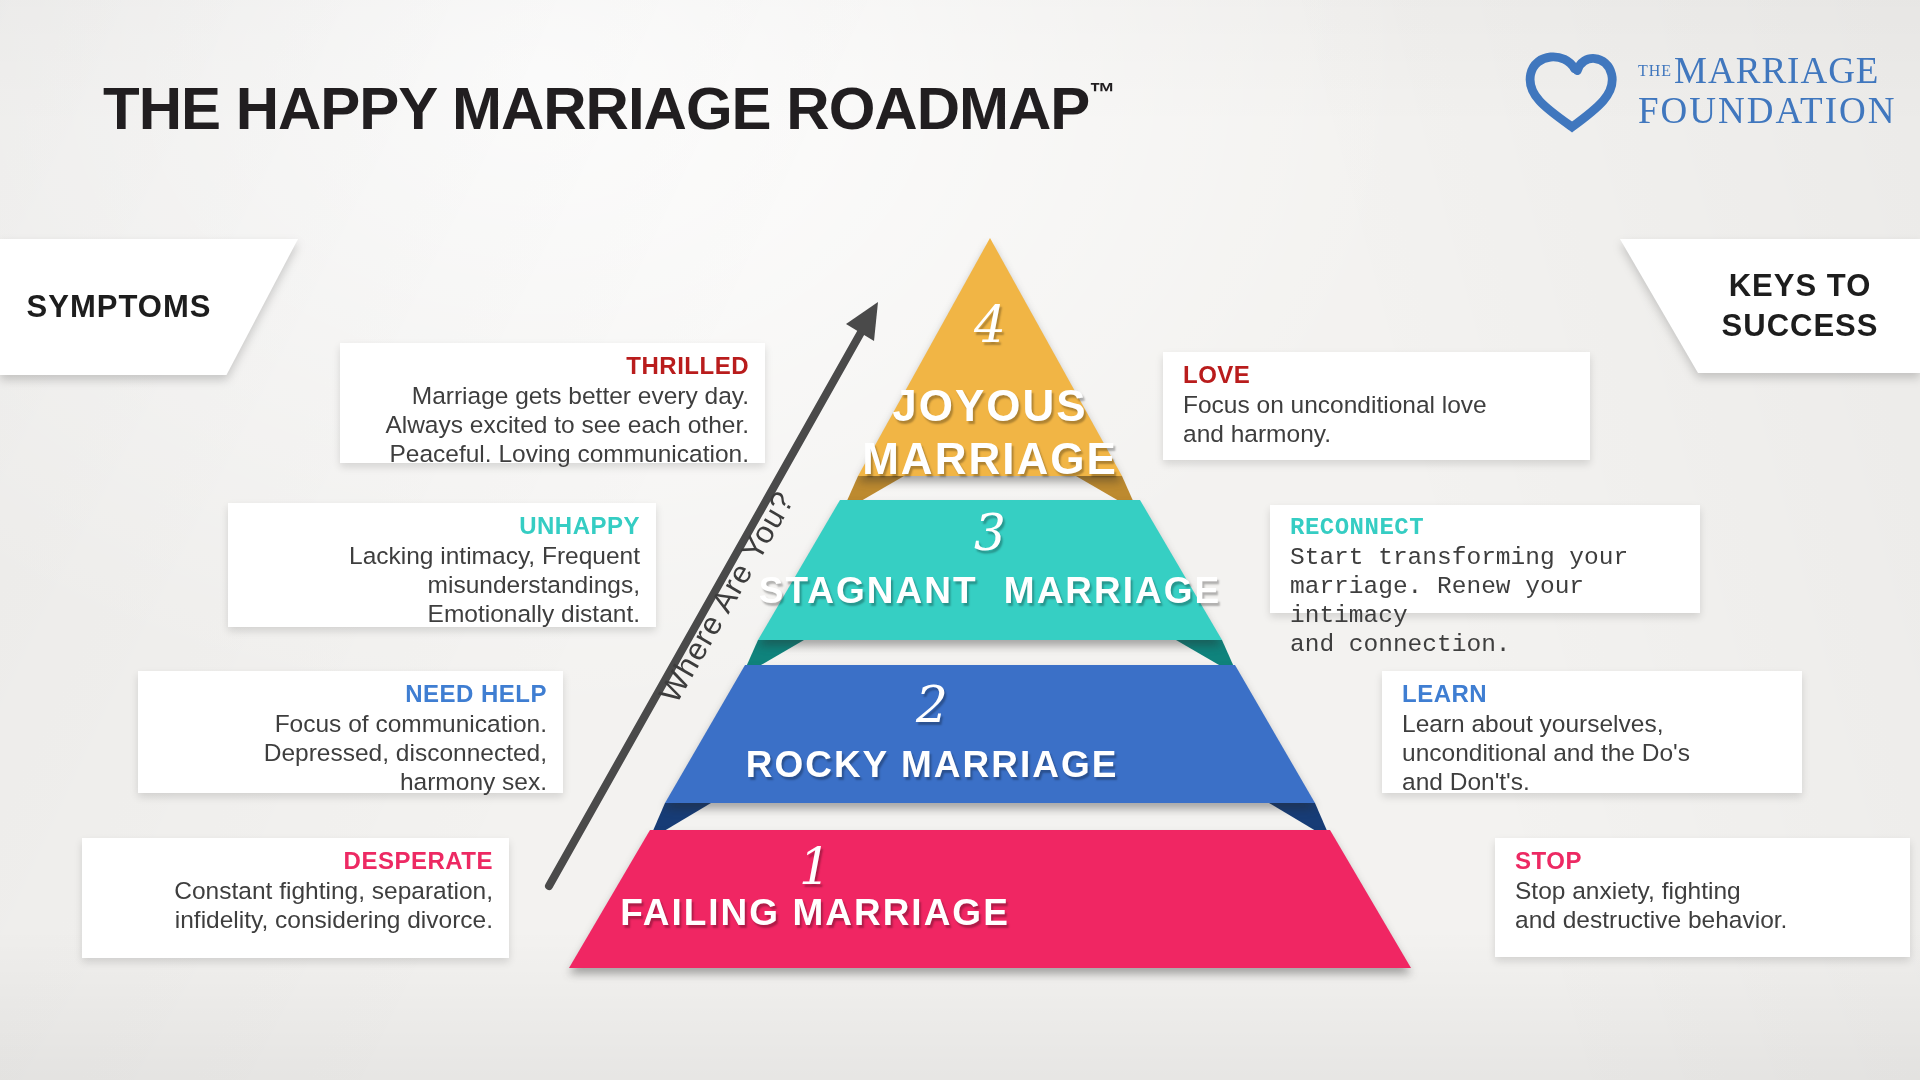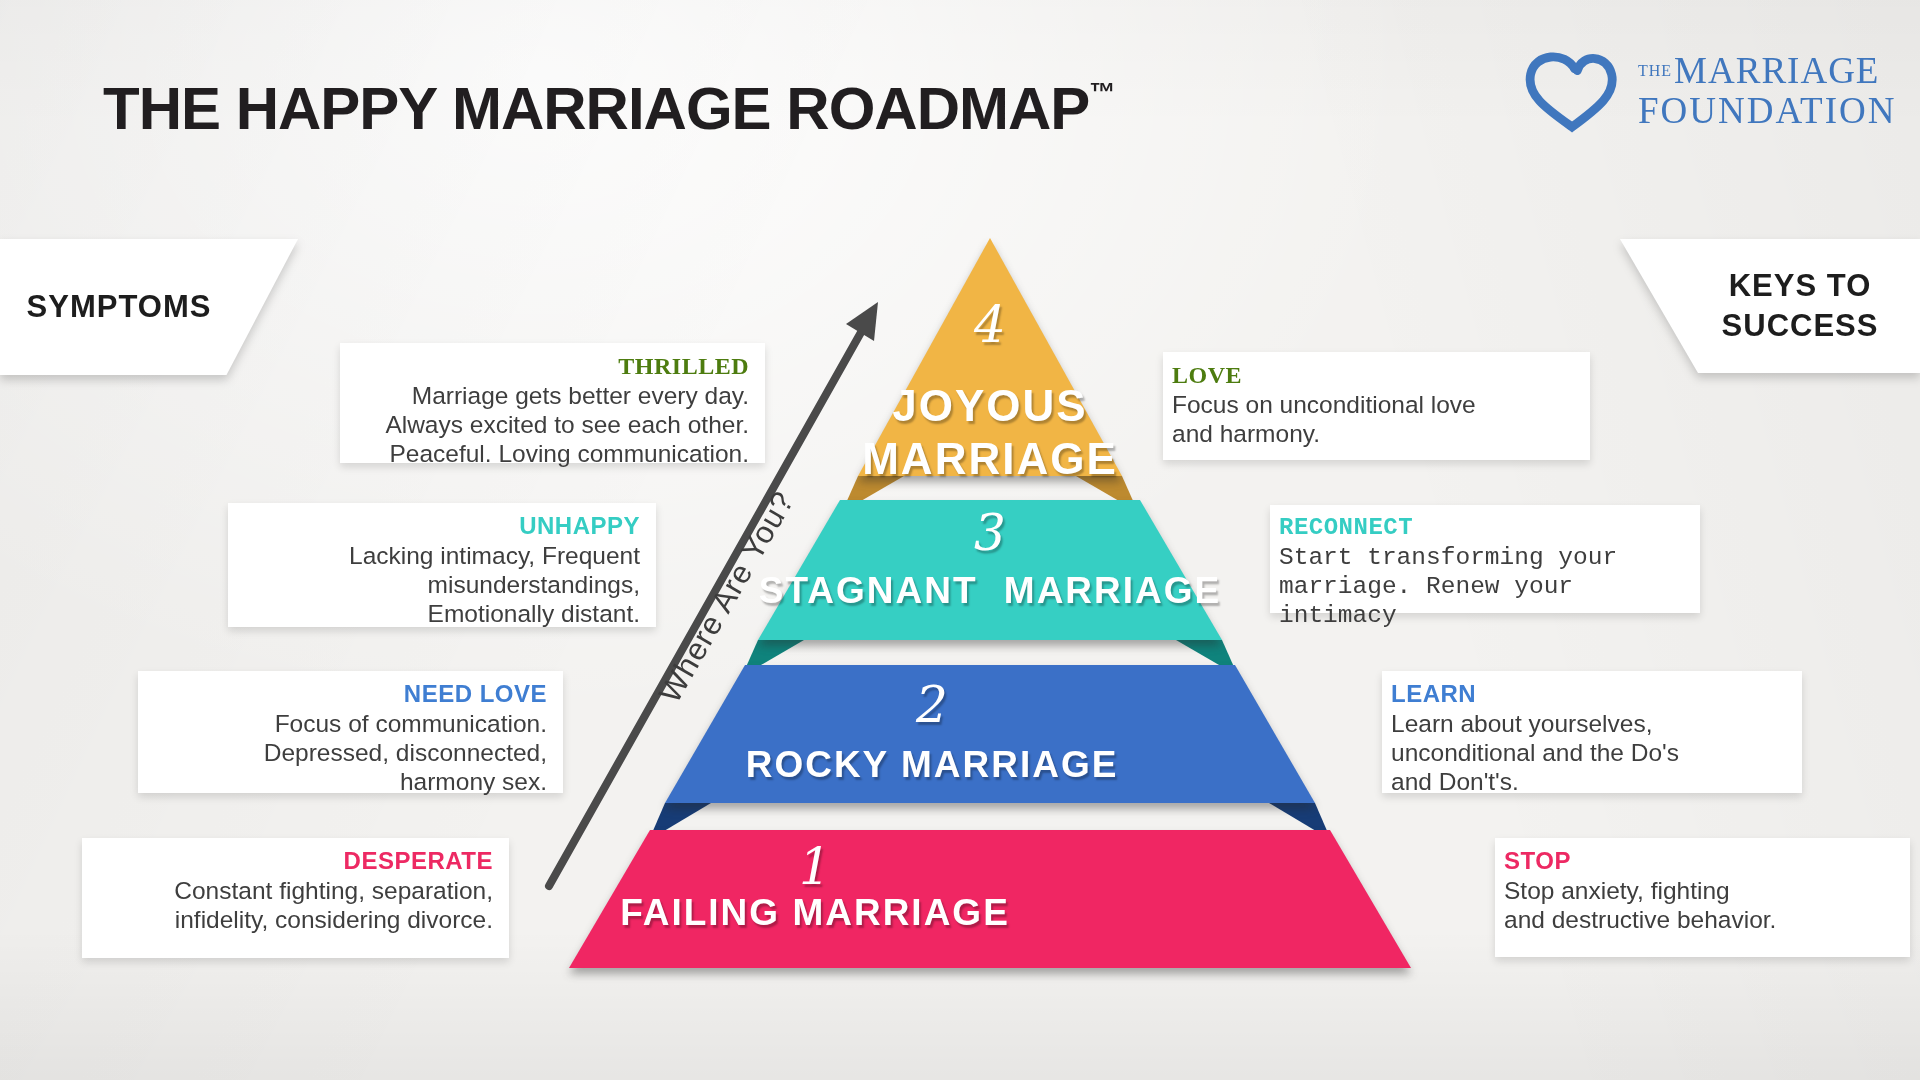--- a/index.html
+++ b/index.html
@@ -58,24 +58,24 @@
   .lvl3 .nm{font-size:37px;margin-top:12px;word-spacing:14px;}
   .lvl2{left:932px;top:680px;}
   .lvl2 .nm{font-size:37px;margin-top:14px;}
   .lvl1{left:815px;top:842px;}
   .lvl1 .nm{font-size:37px;}
 
   
   .note{position:absolute;background:#ffffff;box-shadow:0 4px 8px rgba(0,0,0,0.13);
     box-sizing:border-box;padding:8px 16px 0 16px;}
   .note-l{text-align:right;}
-  .note-r{text-align:left;padding-left:9px;}
+  .note-r{text-align:left;padding-left:20px;}
   .note-h{font-size:24px;font-weight:700;letter-spacing:0.5px;line-height:30px;}
   .ln{font-size:24.5px;color:#3e3e3e;line-height:29px;}
-  .c-gold{color:#4d7c0f;font-family:Liberation Serif, serif;}
+  .c-gold{color:#b91c1c;}
   .c-teal{color:#35CDC3;}
   .c-blue{color:#3F7ED2;}
   .c-pink{color:#ED2963;}
 
   
   .arrow-label{
     position:absolute;left:727px;top:597px;
     transform:translate(-50%,-50%) rotate(-60deg);
     font-size:31px;color:#3c3c3c;letter-spacing:1px;white-space:nowrap;
   }
@@ -156,40 +156,41 @@
     <div class="ln">Always excited to see each other.</div>
     <div class="ln">Peaceful. Loving communication.</div>
   </div>
   <div class="note note-l" style="left:228px;top:503px;width:428px;height:124px;">
     <div class="note-h c-teal">UNHAPPY</div>
     <div class="ln">Lacking intimacy, Frequent</div>
     <div class="ln">misunderstandings,</div>
     <div class="ln">Emotionally distant.</div>
   </div>
   <div class="note note-l" style="left:138px;top:671px;width:425px;height:122px;">
-    <div class="note-h c-blue">NEED LOVE</div>
+    <div class="note-h c-blue">NEED HELP</div>
     <div class="ln">Focus of communication.</div>
     <div class="ln">Depressed, disconnected,</div>
     <div class="ln">harmony sex.</div>
   </div>
   <div class="note note-l" style="left:38px;top:838px;width:427px;height:120px;margin-left:44px;">
     <div class="note-h c-pink">DESPERATE</div>
     <div class="ln">Constant fighting, separation,</div>
     <div class="ln">infidelity, considering divorce.</div>
   </div>
 
   <div class="note note-r" style="left:1163px;top:352px;width:427px;height:108px;">
     <div class="note-h c-gold">LOVE</div>
     <div class="ln">Focus on unconditional love</div>
     <div class="ln">and harmony.</div>
   </div>
   <div class="note note-r" style="left:1270px;top:505px;width:430px;height:108px;font-family:Liberation Mono, monospace;">
     <div class="note-h c-teal">RECONNECT</div>
     <div class="ln">Start transforming your</div>
     <div class="ln">marriage. Renew your intimacy</div>
+    <div class="ln">and connection.</div>
   </div>
   <div class="note note-r" style="left:1382px;top:671px;width:420px;height:122px;">
     <div class="note-h c-blue">LEARN</div>
     <div class="ln">Learn about yourselves,</div>
     <div class="ln">unconditional and the Do's</div>
     <div class="ln">and Don't's.</div>
   </div>
   <div class="note note-r" style="left:1495px;top:838px;width:415px;height:119px;">
     <div class="note-h c-pink">STOP</div>
     <div class="ln">Stop anxiety, fighting</div>

